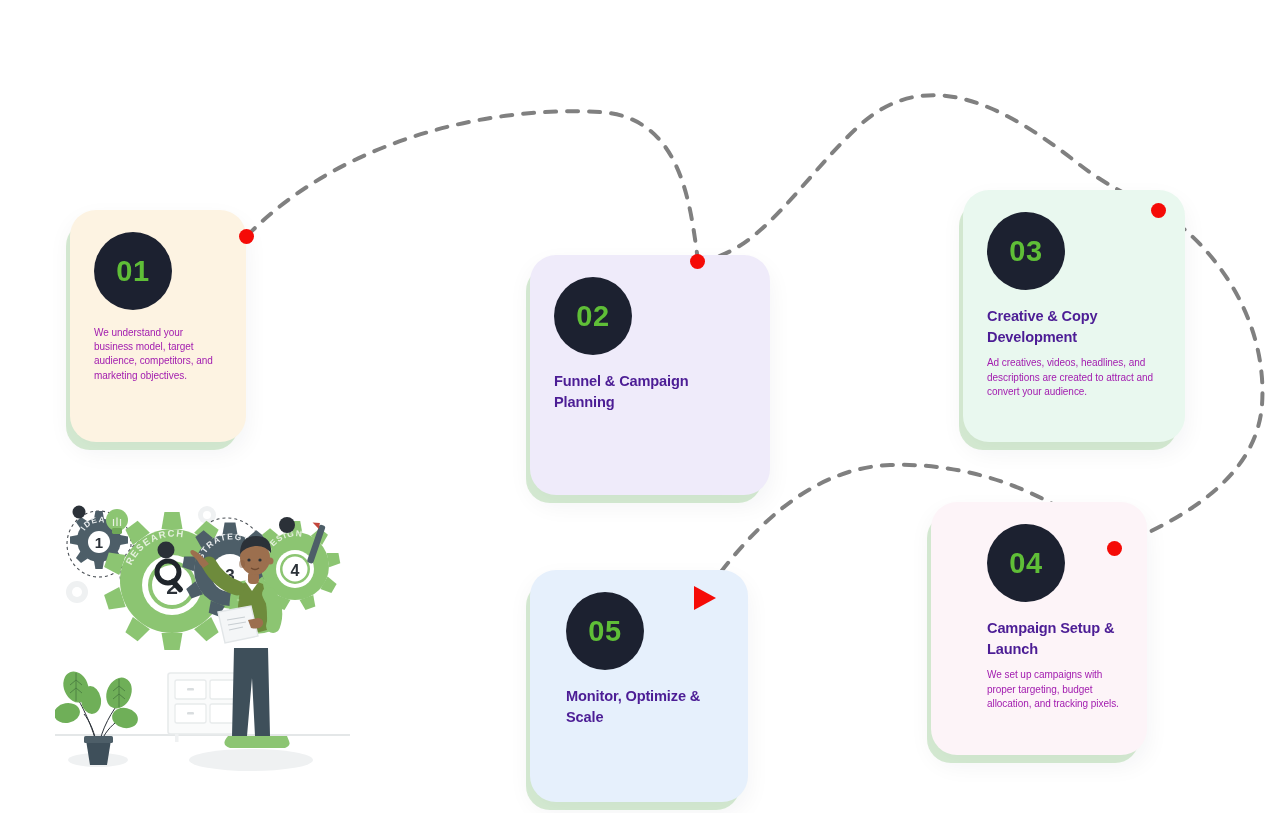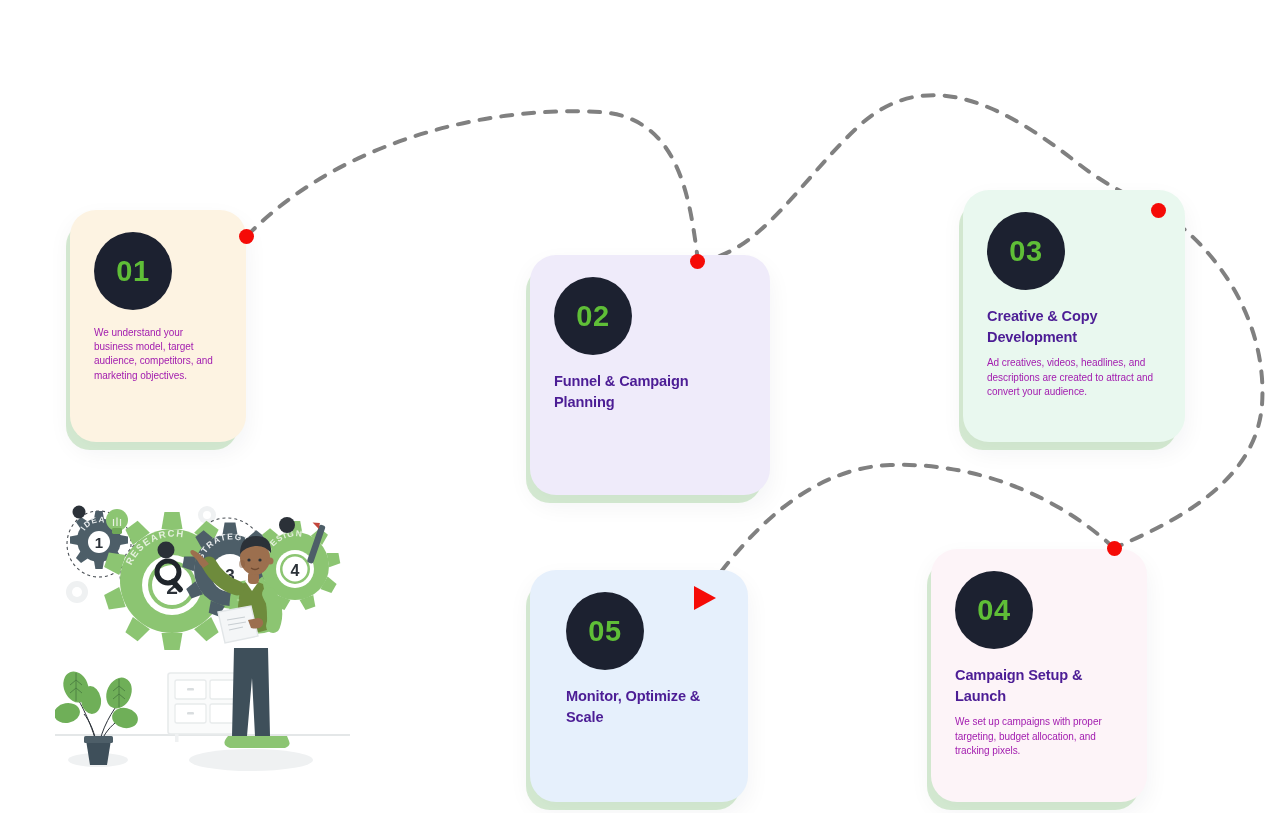--- a/index.html
+++ b/index.html
@@ -55,21 +55,21 @@
     font-weight:400;
     color:#a21caf;
     line-height:1.42;
     letter-spacing:-0.05px;
   }
 
   
   #card-01 { left:70px;  top:210px; width:176px; height:232px; background:#FDF3E2; }
   #card-02 { left:530px; top:255px; width:240px; height:240px; background:#EFEBFA; }
   #card-03 { left:963px; top:190px; width:222px; height:252px; background:#E9F8EF; }
-  #card-04 { left:931px; top:549px; width:216px; height:253px; background:#FDF4F8; }
+  #card-04 { left:931px; top:502px; width:216px; height:253px; background:#FDF4F8;padding-left:32px; }
   #card-05 { left:530px; top:570px; width:218px; height:232px; background:#E6F0FC;padding-left:12px; }
 
   
   .dot {
     position:absolute;
     width:15px; height:15px;
     border-radius:50%;
     background:#F50B07;
     z-index:6;
   }

